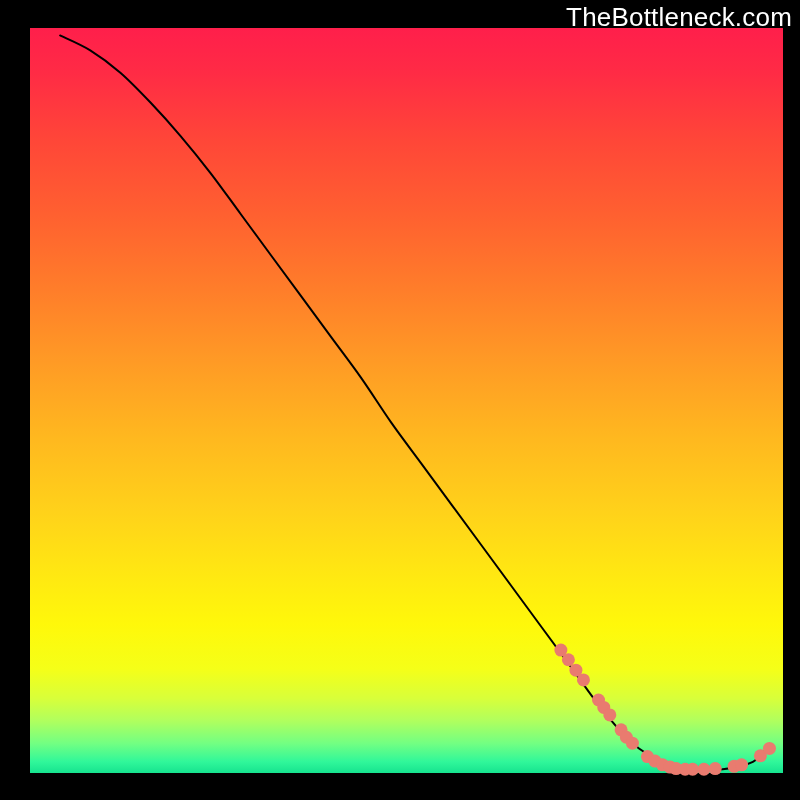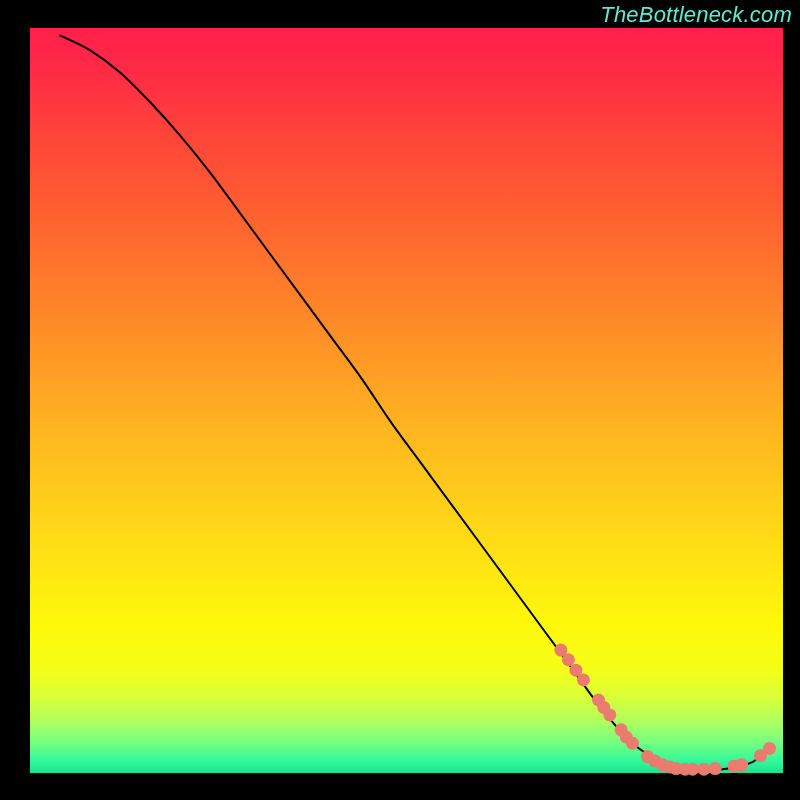--- a/index.html
+++ b/index.html
@@ -14,26 +14,25 @@
   .frame {
     position: relative;
     width: 800px;
     height: 800px;
     background: #000;
   }
   .watermark {
     position: absolute;
     top: 2px;
     right: 8px;
-    color: #5eead4;
-    font-size: 22px;
+    color: #ffffff;
+    font-size: 26px;
     font-weight: 500;
     letter-spacing: 0.2px;
     z-index: 5;
-    font-style: italic;
   }
   svg {
     position: absolute;
     top: 0;
     left: 0;
   }
 </style>
 </head>
 <body>
 

